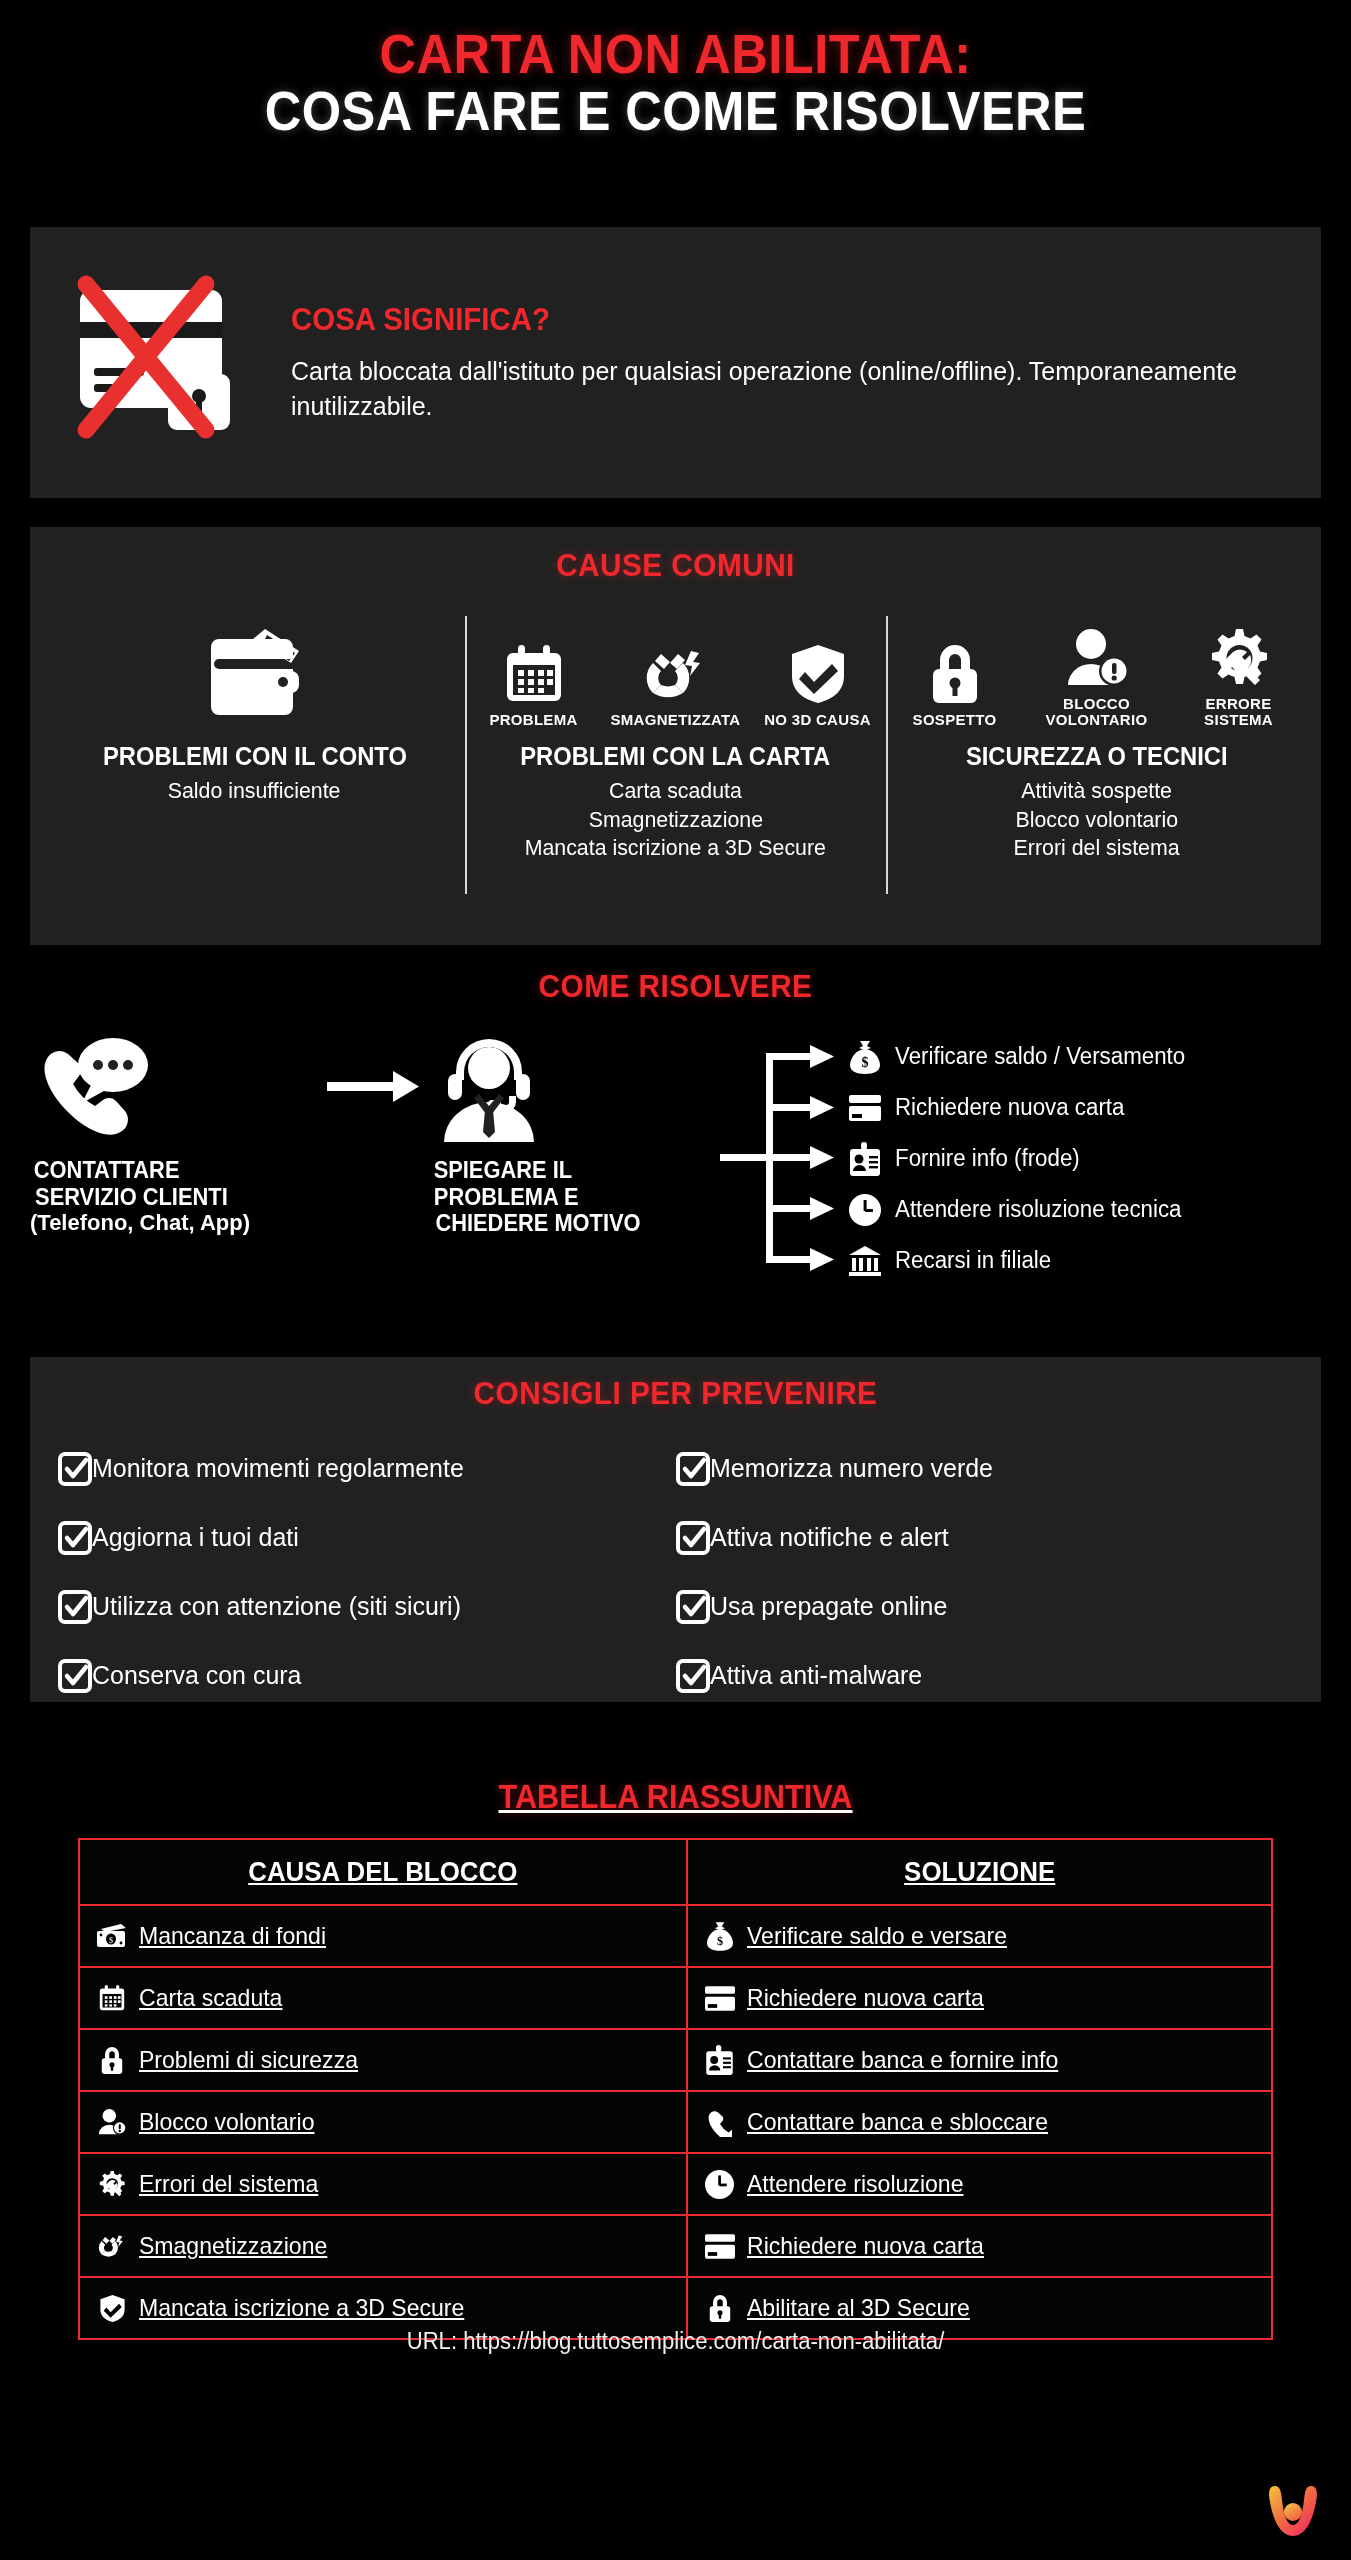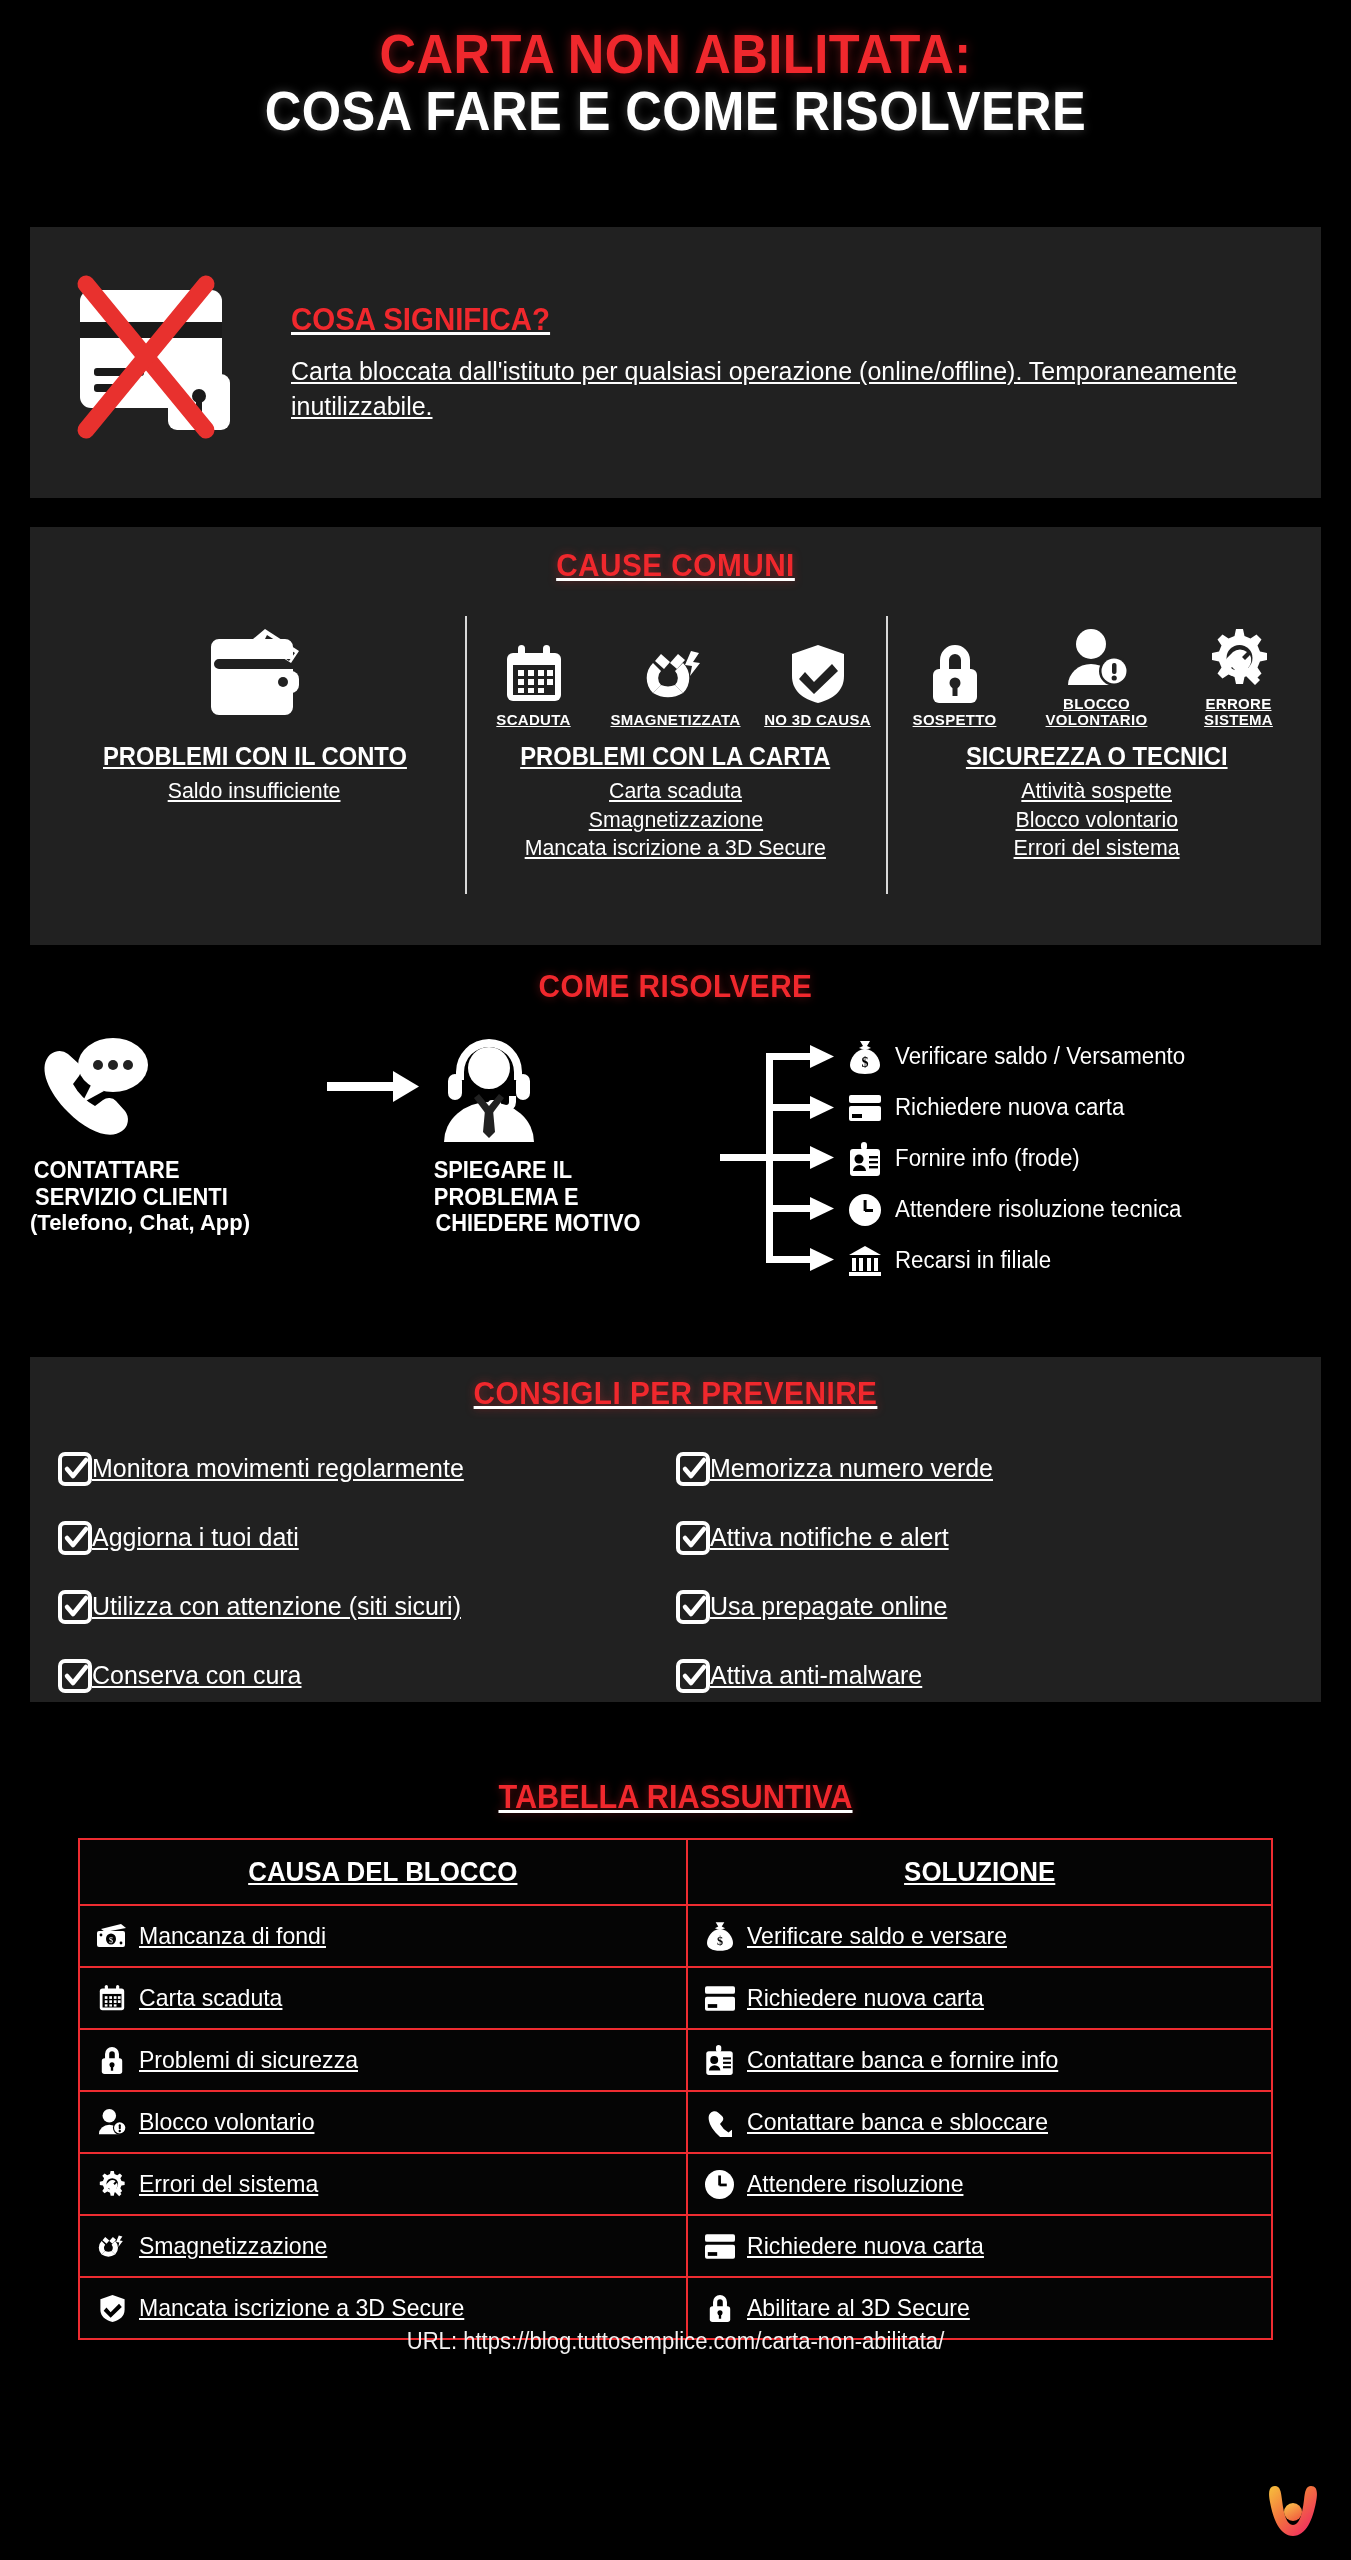--- a/index.html
+++ b/index.html
@@ -38,21 +38,20 @@
     transform: scaleX(0.92);
     text-shadow: 0 0 10px rgba(255,255,255,0.25);
   }
 
   
   .card {
     position: absolute;
     left: 30px;
     width: 1291px;
     background: #212121;
-    text-decoration: underline;
   }
 
   
   #card-meaning { top: 227px; height: 271px; display: flex; align-items: center; }
   .meaning-icon { width: 300px; display: flex; justify-content: center; align-items: center; }
   .meaning-text { padding-right: 40px; }
   .meaning-title {
     color: #f0282d;
     font-size: 31px;
     font-weight: bold;
@@ -275,21 +274,21 @@
                   <rect x="44" y="27" width="6" height="6"></rect>
                 <rect x="15" y="36" width="6" height="6"></rect>
                   <rect x="25" y="36" width="6" height="6"></rect>
                   <rect x="35" y="36" width="6" height="6"></rect>
                   <rect x="44" y="36" width="6" height="6"></rect>
                 <rect x="15" y="45" width="6" height="5"></rect>
                   <rect x="25" y="45" width="6" height="5"></rect>
                   <rect x="35" y="45" width="6" height="5"></rect>
               </g>
             </svg>
-            <div class="cause-icon-cap">SCADUTA</div>
+            <div class="cause-icon-cap">PROBLEMA</div>
           </div>
           <div class="cause-icon-item">
             <svg width="62" height="62" viewBox="0 0 62 62" fill="#ffffff">
               <path d="M8 50 a21 21 0 0 1 0-30 l8 8 a10 10 0 0 0 0 14 z"></path>
               <path d="M38 20 a21 21 0 0 1 0 30 l-8-8 a10 10 0 0 0 0-14 z"></path>
               <path d="M8 50 l8-8 a18 18 0 0 0 14 0 l8 8 a29 29 0 0 1 -30 0 z"></path>
               <path d="M10 18 l6-7 9 8 -6 7 z"></path>
               <path d="M33 11 l7 6 -8 9 -7-6 z"></path>
               <path d="M46 8 l8 2 -6 9 7 1 -10 13 2-10 -7-1 z"></path>
             </svg>

